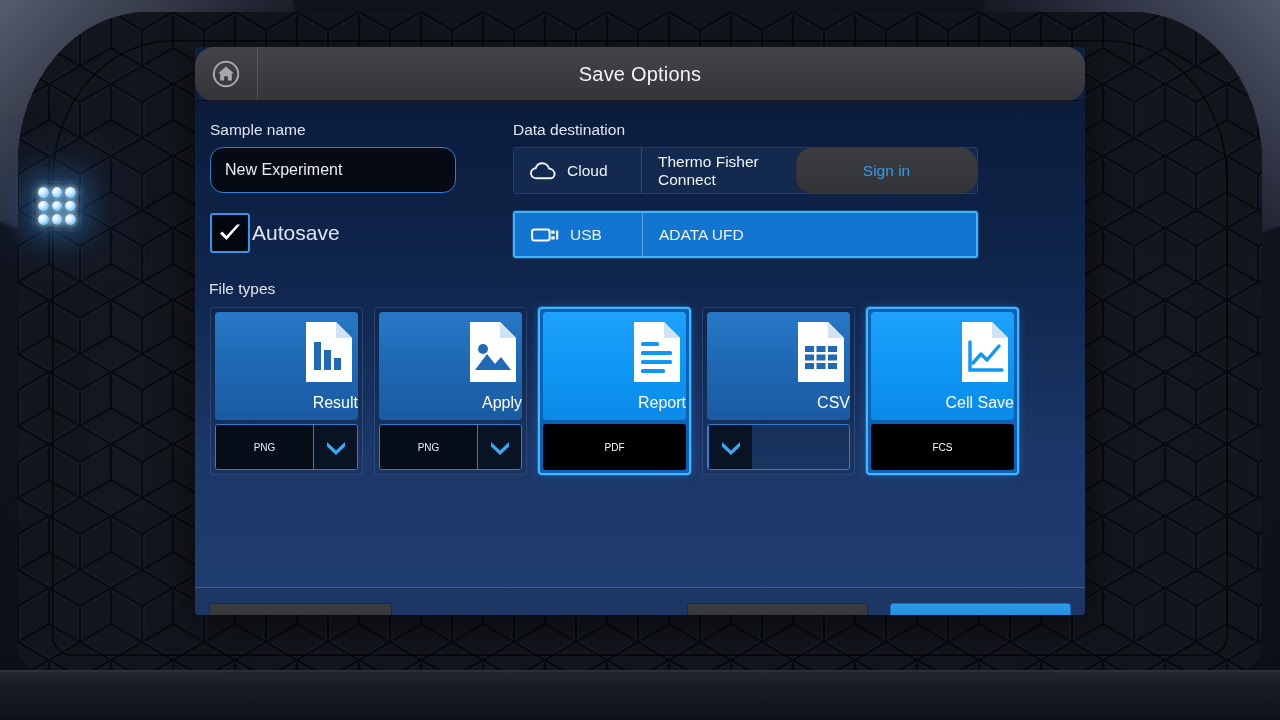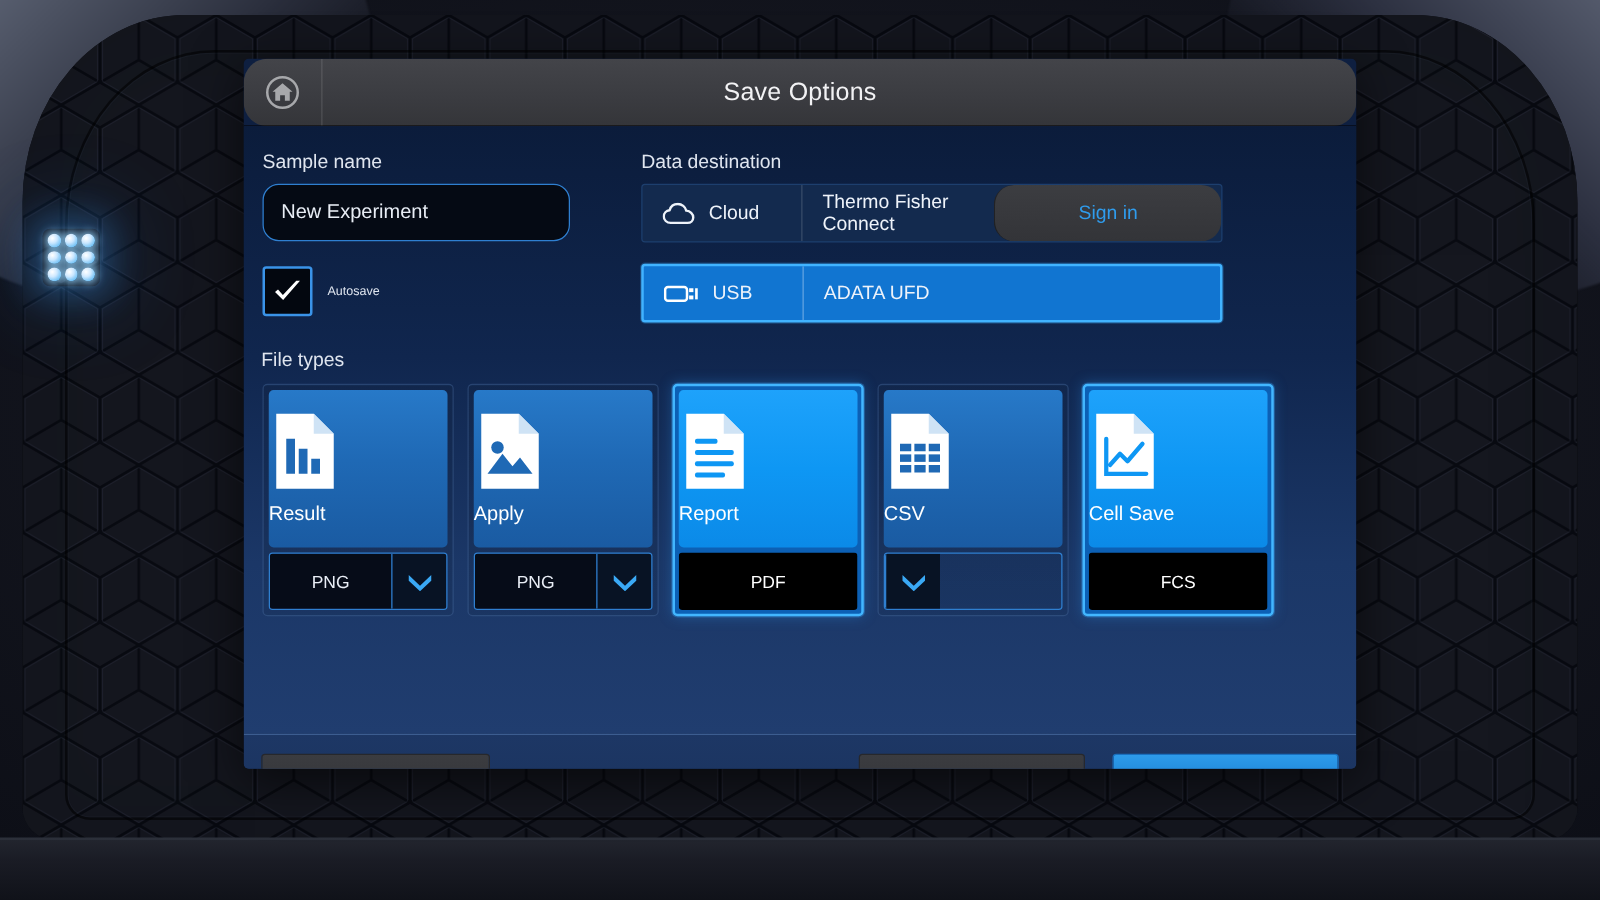--- a/index.html
+++ b/index.html
@@ -126,21 +126,21 @@
   }
 
   .autosave-row { display: flex; align-items: center; margin-top: 20px; }
   .cbox {
     width: 40px; height: 40px; border-radius: 3px;
     background: #03070f; border: 2px solid #3a93e8;
     display: flex; align-items: center; justify-content: center;
     cursor: pointer;
   }
   .cbox svg { display: block; }
-  .autosave-label { color: #dfe5ef; font-size: 10px; margin-left: 12px; text-align: center; }
+  .autosave-label { color: #dfe5ef; font-size: 21px; margin-left: 2px; text-align: center; }
 
   
   .dest-row {
     display: flex; align-items: stretch;
     height: 47px; border-radius: 3px; overflow: hidden;
     width: 465px;
   }
   .dest-cloud {
     background: #132a4e;
     border: 1px solid #1d3f6e;
@@ -183,43 +183,43 @@
     border: 1px solid rgba(90,130,185,.30);
     cursor: pointer;
   }
   .tile.selected {
     background: #0c60b5;
     border: 2px solid #42b6ff;
     padding: 3px;
     box-shadow: 0 0 0 1px rgba(60,170,255,.3), 0 0 10px rgba(40,140,230,.35);
   }
   .tile-icon {
-    height: 126px;
+    height: 108px;
     border-radius: 4px;
-    display: flex; flex-direction: column; align-items: flex-start; justify-content: center;
+    display: flex; flex-direction: column; align-items: flex-end; justify-content: center;
     gap: 10px;
     background: linear-gradient(180deg, #2779c8 0%, #1f69b5 45%, #1a5ba2 100%);
   }
   .tile.selected .tile-icon {
     background: linear-gradient(180deg, #1ea2fb 0%, #0e97f4 50%, #0b8ae8 100%);
   }
   .tile-caption { color: #ffffff; font-size: 16px; }
 
   .tile-foot {
     margin-top: 4px;
     height: 46px;
     display: flex;
     border-radius: 3px;
     overflow: hidden;
     border: 1px solid #2f7fd0;
   }
   .tile.selected .tile-foot { border: none; background: #000; }
   .foot-value {
     flex: 1; display: flex; align-items: center; justify-content: center;
-    background: #060c18; color: #e9eef6; font-size: 14px; text-align: right;
+    background: #060c18; color: #e9eef6; font-size: 10px; text-align: right;
   }
   .tile.selected .foot-value { background: #000; color: #ffffff; }
   .foot-chev {
     width: 44px; display: flex; align-items: center; justify-content: center;
     background: #081324;
     border-left: 1px solid #2f7fd0;
     cursor: pointer;
   }
 
   

